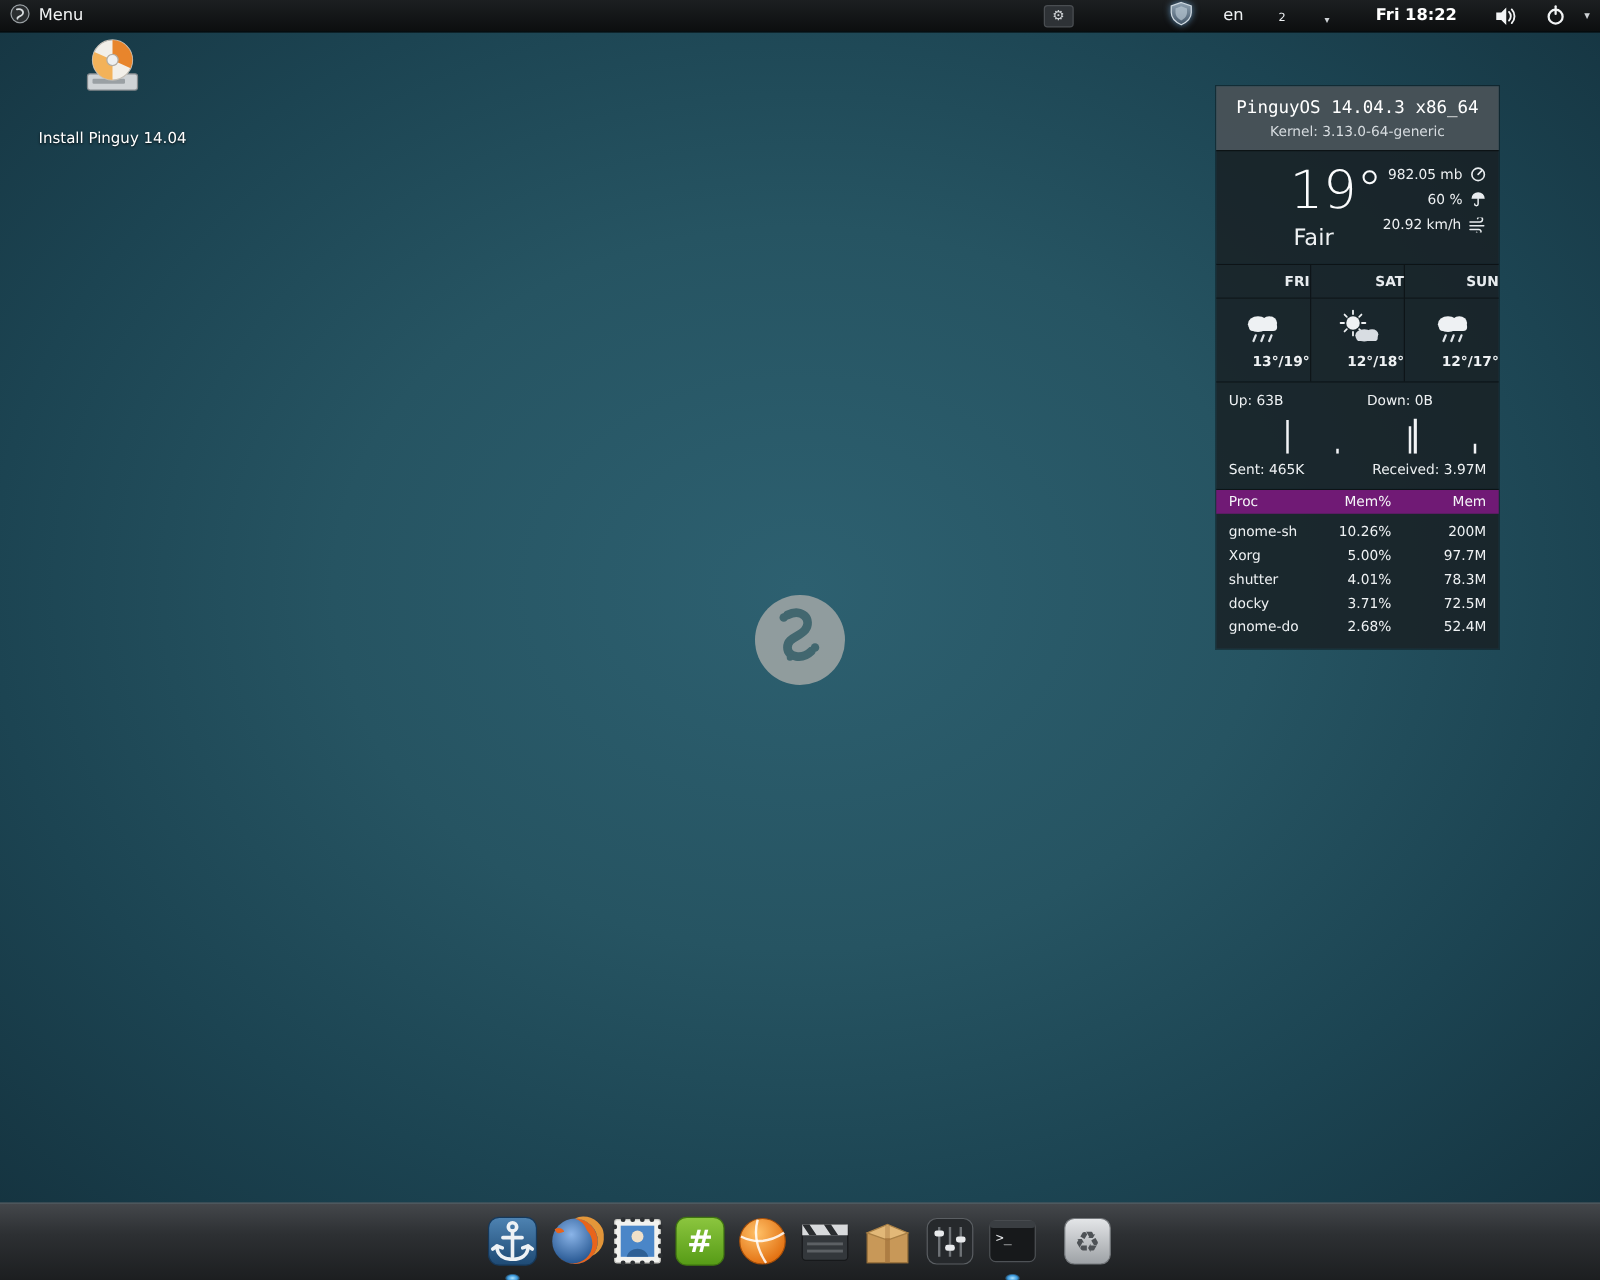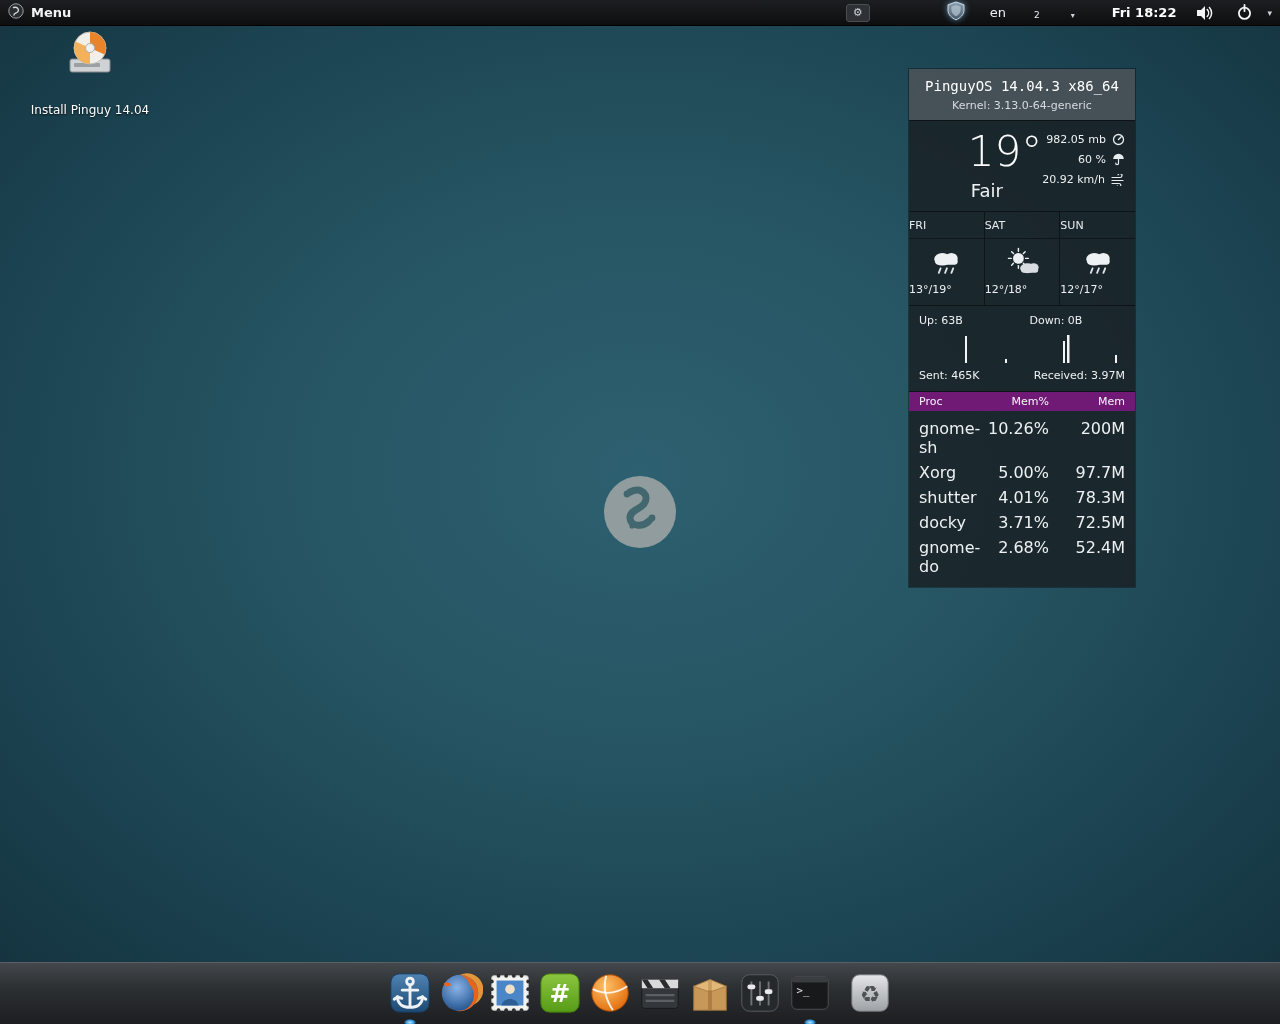--- a/index.html
+++ b/index.html
@@ -14,71 +14,71 @@
 
   
   #top-panel {
     position:absolute; top:0; left:0; width:100%; height:26px;
     background:linear-gradient(#1c1f21, #0c0e0f);
     border-bottom:1px solid #000;
     display:flex; align-items:center; justify-content:space-between;
     padding:0 8px; z-index:50;
   }
   .panel-left { display:flex; align-items:center; gap:7px; cursor:default; }
-  .menu-label { font-size:13px; font-weight:bold; color:#f2f4f5; }
+  .menu-label { font-size:13px; font-weight:normal; color:#f2f4f5; }
   .panel-right { display:flex; align-items:center; }
   .tray-gear {
     width:24px; height:18px; background:#2e3236; border:1px solid #4a4e52;
     border-radius:3px; display:flex; align-items:center; justify-content:center;
     font-size:11px; color:#cfd3d6; margin-right:76px;
   }
   .shield-wrap { margin-right:24px; filter:drop-shadow(0 0 3px rgba(120,180,230,.7)); }
   .kb-indicator { font-size:13px; color:#eef1f3; margin-right:37px; display:flex; align-items:flex-end;gap:28px; }
   .kb-indicator sub { font-size:9px; }
   .kb-indicator .caret { font-size:8px; margin-left:3px; color:#cfd3d6; }
-  .clock { font-size:13px; font-weight:bold; color:#fff; margin-right:20px; }
+  .clock { font-size:13px; font-weight:bold; color:#fff; margin-right:31px; }
   .vol-wrap { margin-right:22px; display:flex; align-items:center; }
   .power-wrap { margin-right:14px; display:flex; align-items:center; }
   .panel-caret { font-size:9px; color:#cfd3d6; }
 
   
   #installer-icon {
     position:absolute; left:30px; top:28px; width:120px;
     display:flex; flex-direction:column; align-items:center; z-index:5; cursor:default;
   }
   #installer-icon .label {
     margin-top:23px; font-size:12px; color:#fff;
     text-shadow:0 1px 2px rgba(0,0,0,.85); text-align:center;
   }
 
   
   #center-logo { position:absolute; left:602px; top:474px; z-index:1; }
 
   
   #conky {
-    position:absolute; left:908px; top:68px; width:228px; z-index:10;
+    position:absolute; left:972px; top:68px; width:228px; z-index:10;
     font-size:11px; color:#eef1f3;
     border:1px solid rgba(0,0,0,.35);
   }
   .ck-section { background:rgba(24,30,34,.82); border-top:1px solid rgba(0,0,0,.5); }
   .ck-header {
     background:rgba(74,82,88,.92); border-top:none;
     text-align:center; padding:9px 4px 8px;
   }
   .ck-title { font-family:"DejaVu Sans Mono", monospace; font-size:14px; color:#fff; letter-spacing:0; }
   .ck-kernel { font-size:11px; color:#d7dce0; margin-top:5px; }
 
   .ck-current { display:flex; justify-content:flex-end; padding:9px 10px 10px; }
   .ck-temp { font-size:42px; font-weight:200; line-height:44px; color:#fbfcfd; }
   .ck-cond { font-size:18px; color:#eef1f3; margin-top:6px; margin-left:3px; }
   .ck-wx-right { display:flex; flex-direction:column; justify-content:flex-start; gap:7px; padding-top:3px; }
   .ck-wx-row { display:flex; justify-content:flex-end; align-items:center; gap:6px; font-size:11px; }
 
   .ck-forecast { display:flex; }
-  .fc-col { flex:1; text-align:left; padding:7px 0 9px; }
+  .fc-col { flex:1; text-align:right; padding:7px 0 9px;font-weight:bold; }
   .fc-col + .fc-col { border-left:1px solid rgba(0,0,0,.45); }
   .fc-day { font-size:11px; color:#e8ecef; padding-bottom:6px; border-bottom:1px solid rgba(0,0,0,.4); margin-bottom:7px; }
   .fc-icon { height:32px; display:flex; align-items:center; justify-content:center; }
   .fc-temps { font-size:11px; margin-top:5px; }
 
   .ck-net { padding:8px 10px 9px; }
   .net-row { display:flex; justify-content:space-between;gap:15px; }
   .net-row .half { width:50%; }
   .net-graphs { display:flex; justify-content:space-between; margin:6px 0 6px; }
   .net-graph { width:100px; height:30px; }
@@ -90,21 +90,21 @@
   .sys-bar-fill { height:100%; background:#f2f4f6; }
   .sys-value { width:46px; text-align:right; }
   .sys-spacer { flex:1; }
   .cpu-graph { display:block; margin-top:4px; }
 
   .ck-proc-header {
     background:#701a75; color:#f4f6f8;
     display:flex; padding:3px 10px; font-size:11px;
   }
   .ck-proc-rows { padding:5px 10px 8px; }
-  .proc-row { display:flex; padding:3px 0; font-size:16px; }
+  .proc-row { display:flex; padding:3px 0; font-size:11px; }
   .col-name { flex:1; text-align:left; }
   .col-pct { width:64px; text-align:right; }
   .col-mem { width:76px; text-align:right; }
 
   
   #dock {
     position:absolute; bottom:0; left:0; width:100%; height:62px; z-index:40;
     background:linear-gradient(#44474b 0%, #2d3033 40%, #1c1e20 100%);
     border-top:1px solid #5c6064;
   }

